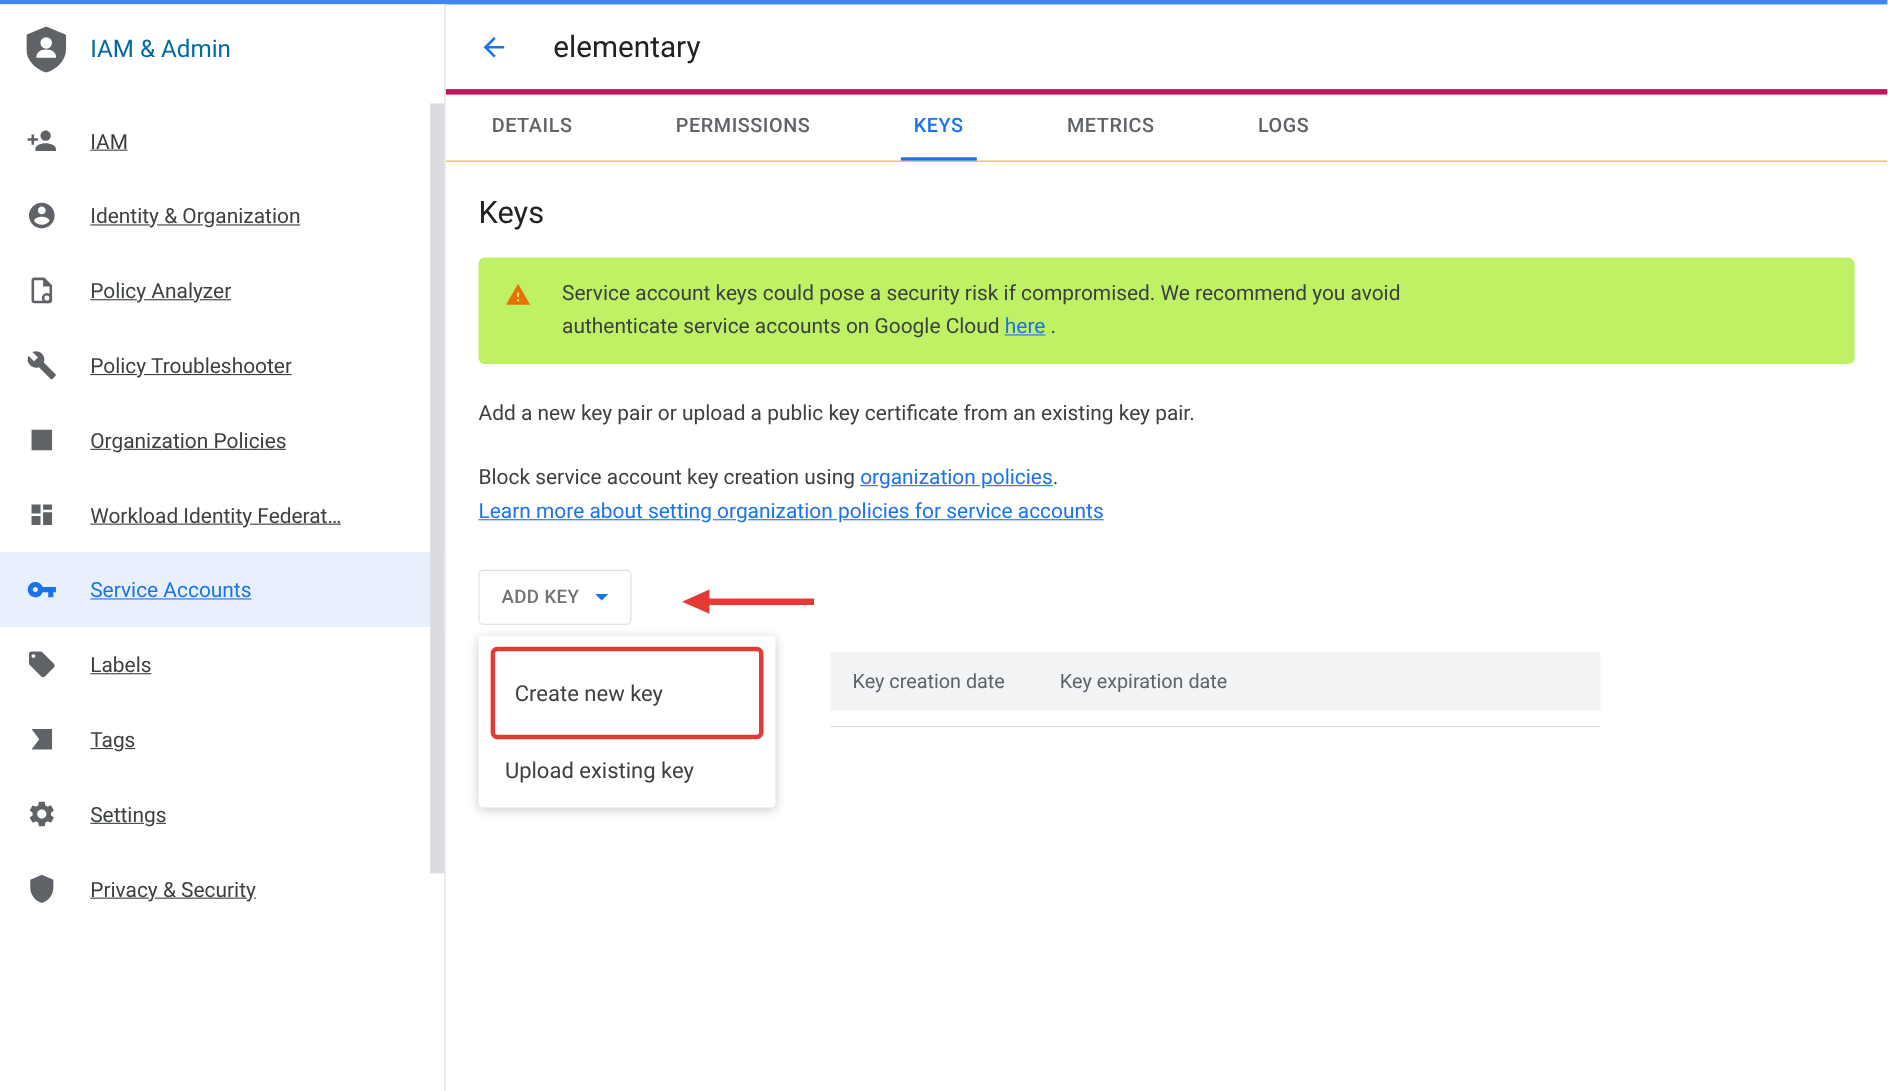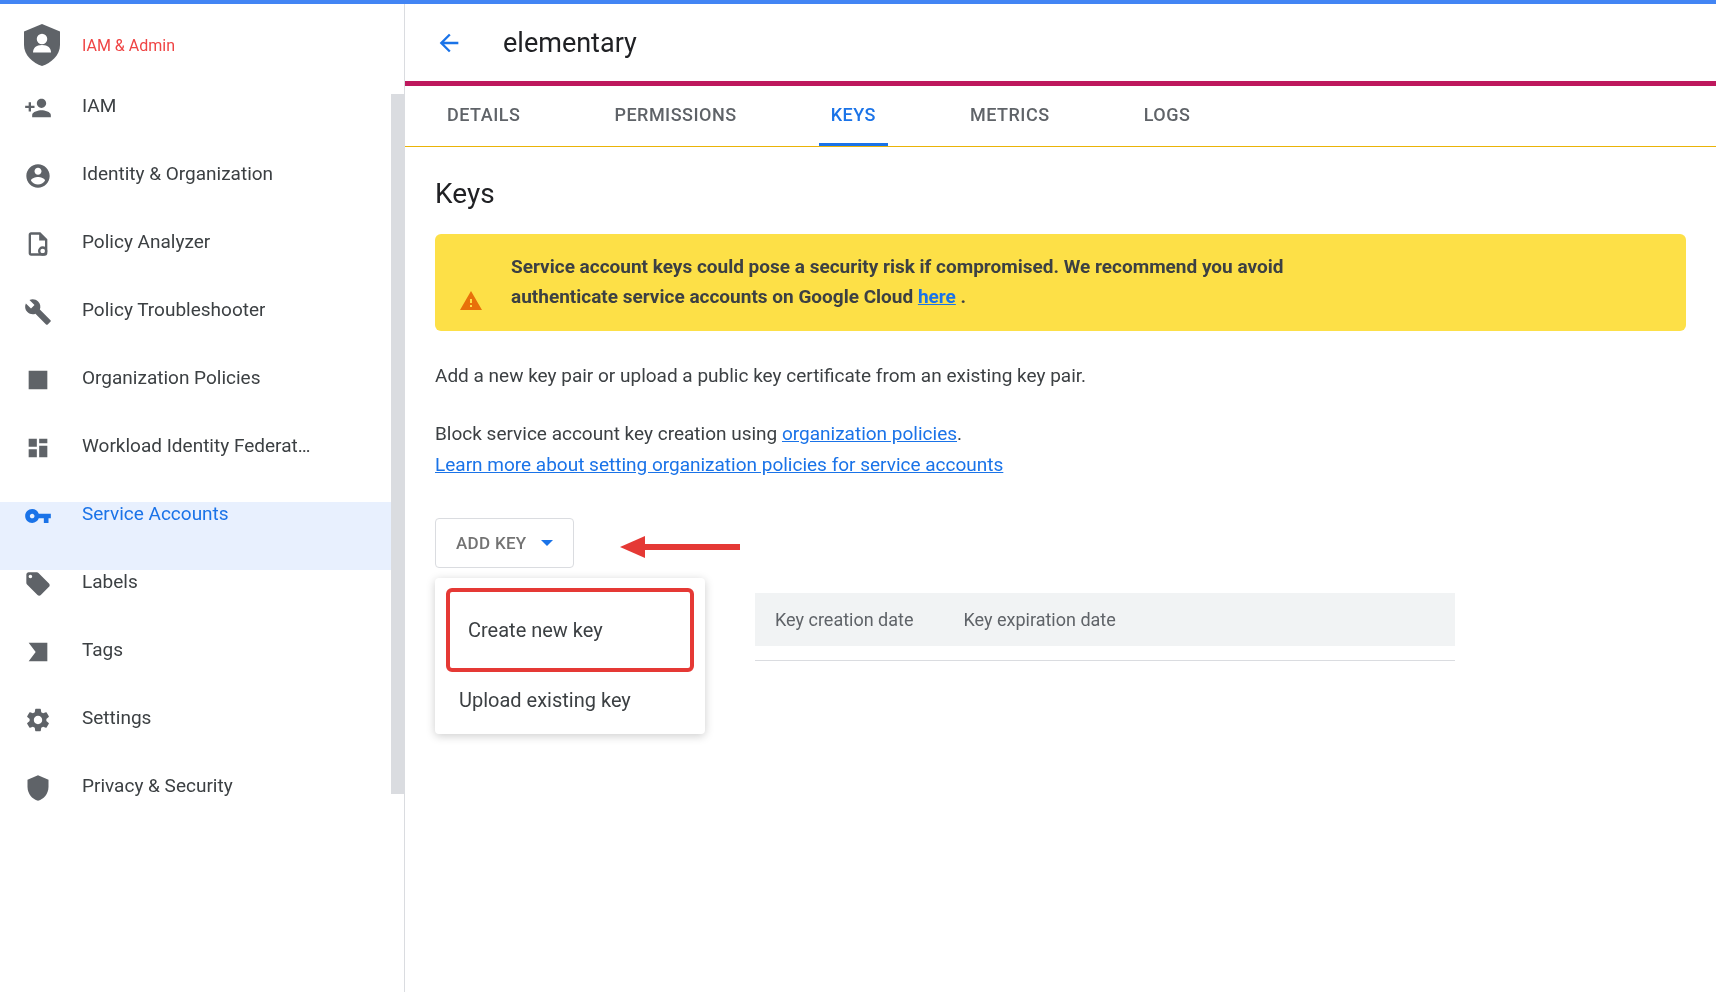--- a/index.html
+++ b/index.html
@@ -42,34 +42,35 @@
       padding: 20px 24px;
       height: 82px;
     }
     .product-icon {
       width: 36px;
       height: 44px;
       margin-right: 22px;
       color: #5f6368;
     }
     .product-title {
-      font-size: 16px;
+      font-size: 22px;
       font-weight: 400;
-      color: #ef4444;
+      color: #0369a1;
     }
     .nav-items {
       padding-top: 8px;
     }
     .nav-item {
       display: flex;
-      align-items: flex-start;
+      align-items: center;
       padding: 0 24px;
       height: 68px;
       cursor: pointer;
       color: #3c4043;
+      text-decoration: underline;
     }
     .nav-item.active {
       background: #e8f0fe;
       color: #1a73e8;
     }
     .nav-item.active .nav-icon {
       color: #1a73e8;
     }
     .nav-icon {
       width: 28px;
@@ -135,27 +136,26 @@
       flex: 1;
       overflow-y: auto;
     }
     .section-title {
       font-size: 28px;
       font-weight: 400;
       margin-bottom: 24px;
       color: #202124;
     }
     .warning-box {
-      background: #fde047;
+      background: #bef264;
       padding: 18px 24px;
       border-radius: 6px;
       display: flex;
-      align-items: flex-end;
+      align-items: flex-start;
       margin-bottom: 30px;
-      font-weight: bold;
     }
     .warning-icon {
       width: 24px;
       height: 24px;
       margin-right: 28px;
       margin-top: 4px;
       flex-shrink: 0;
       color: #e8710a;
     }
     .warning-text {

